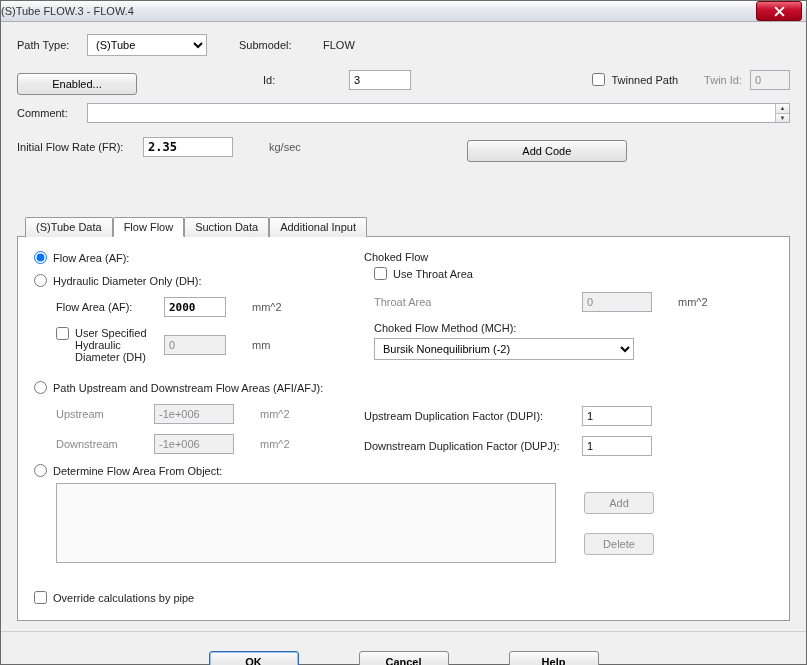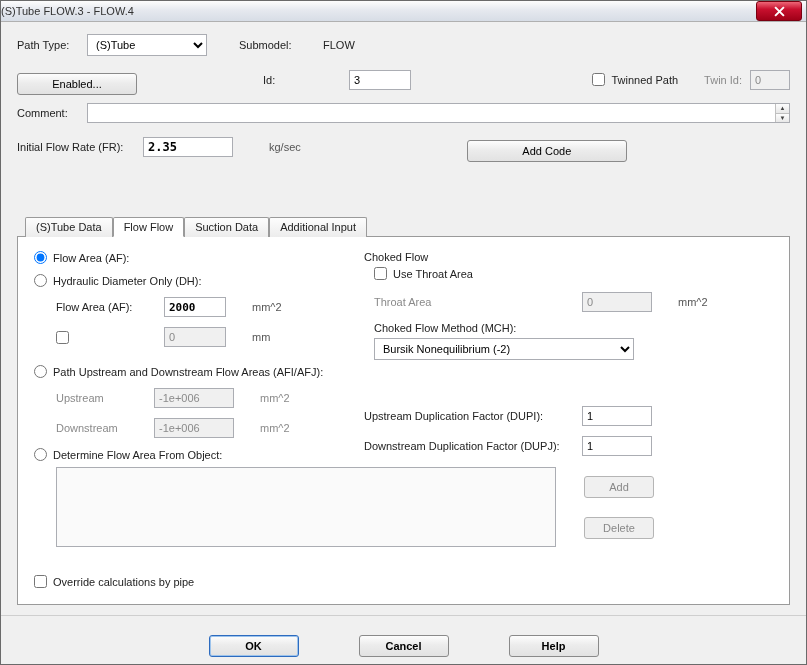--- a/index.html
+++ b/index.html
@@ -213,20 +213,21 @@
             <div class="indent">
               <div class="row">
                 <label class="lbl" style="width:100px">Flow Area (AF):</label>
                 <input type="text" style="width: 62px; font-family: monospace; font-weight: bold;" value="2000">
                 <span style="width:10px"></span>
                 <span class="unit">mm^2</span>
               </div>
               <div class="row" style="margin-top:10px">
                 <label class="chk" style="width:100px;align-items:flex-start">
                   <input type="checkbox" style="">
+                  <span style="width:72px">User Specified Hydraulic Diameter (DH)</span>
                 </label>
                 <input type="text" disabled="" style="width: 62px; background: rgb(240, 240, 240); color: rgb(138, 138, 138);" value="0">
                 <span style="width:10px"></span>
                 <span class="unit disabled-text">mm</span>
               </div>
             </div>
             <label class="radio" style="margin-top:8px">
               <input type="radio" name="fa" style="">
               <span>Path Upstream and Downstream Flow Areas (AFI/AFJ):</span>
             </label>

